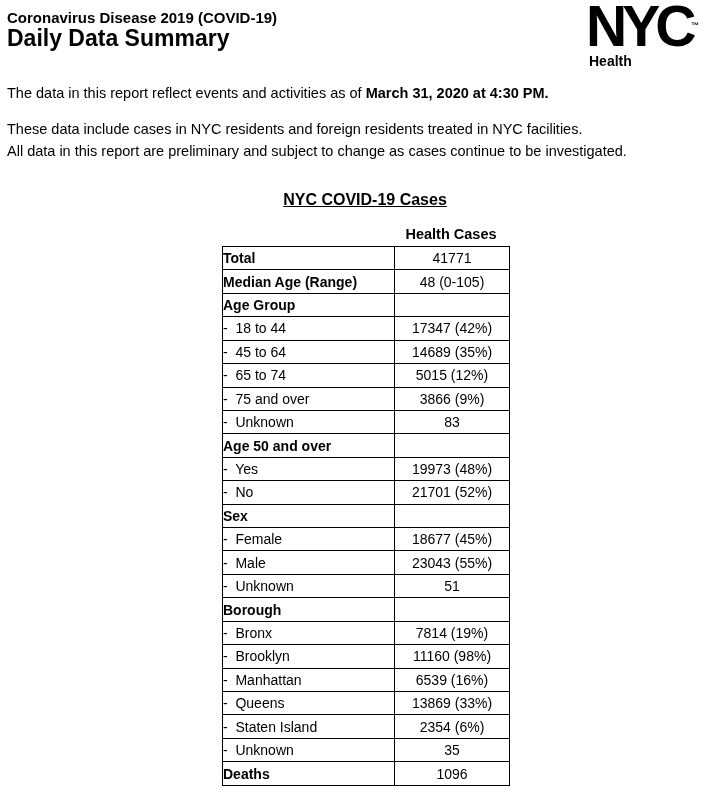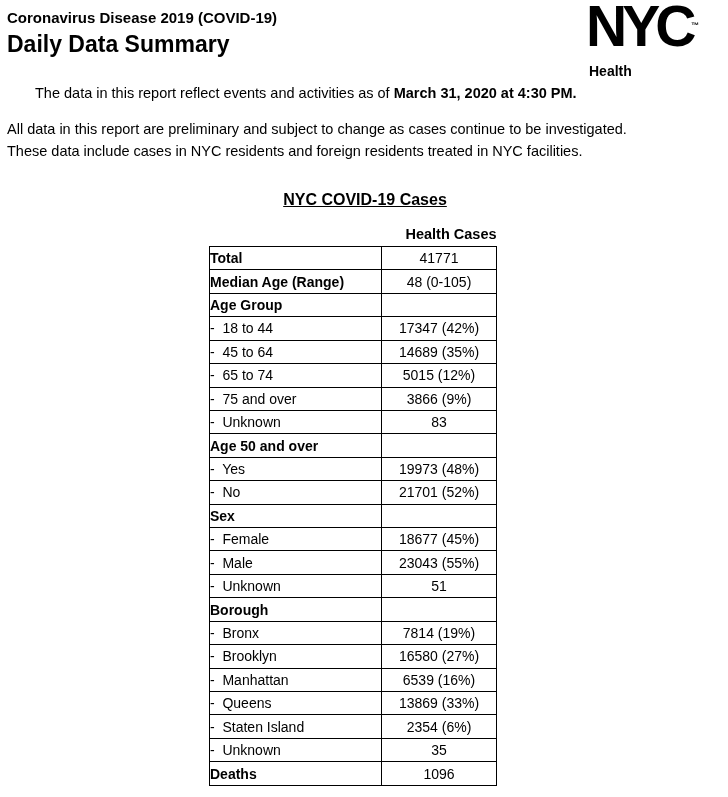--- a/index.html
+++ b/index.html
@@ -8,49 +8,49 @@
     width:728px; height:797px;
     position:relative;
     font-family:"Liberation Sans", sans-serif;
     color:#000;
     overflow:hidden;
   }
 
   
   .header-left { position:absolute; left:7px; top:9px; }
   .report-subtitle { font-size:15px; font-weight:bold; line-height:17px; }
-  .report-title { font-size:23px; font-weight:bold; line-height:25px; margin-top:6px; }
+  .report-title { font-size:23px; font-weight:bold; line-height:25px; }
 
   
   .logo { position:absolute; left:586px; top:0; width:115px; }
   .logo-nyc {
     font-size:57px; font-weight:bold; letter-spacing:-5px;
     line-height:52px; display:inline-block;
   }
   .logo-tm { font-size:8px; font-weight:bold; vertical-align:18px; letter-spacing:0; }
-  .logo-health { font-size:14px; font-weight:bold; letter-spacing:0; padding-left:3px; margin-top:11px; }
+  .logo-health { font-size:14px; font-weight:bold; letter-spacing:0; padding-left:3px; margin-top:1px; }
 
   
-  .p-asof { position:absolute; left:7px; top:85px; font-size:14.5px;margin-left:28px; }
+  .p-asof { position:absolute; left:7px; top:85px; font-size:14.5px; }
   .p-asof b { font-weight:bold; }
   .p-disclaimer { position:absolute; left:7px; top:118px; font-size:14.5px; line-height:22px; }
 
   
   .table-title {
     position:absolute; left:221px; top:191px; width:288px;
     text-align:center; font-size:16px; font-weight:bold;text-decoration:underline;
   }
   .col-header {
     position:absolute; left:394px; top:226px; width:114px;
     text-align:center; font-size:14.5px; font-weight:bold;
   }
 
   
   table.cases {
-    position:absolute; left:209px; top:246px;
+    position:absolute; left:222px; top:246px;
     width:287px; height:540px;
     border-collapse:collapse; table-layout:fixed;
   }
   table.cases td {
     border:1.5px solid #000;
     font-size:14px;
     vertical-align:middle;
     padding:0;
   }
   td.lbl { width:172px; text-align:left; padding-left:3px; white-space:pre; }
@@ -66,22 +66,22 @@
 </div>
 
 <div class="logo">
   <div><span class="logo-nyc">NYC</span><span class="logo-tm">™</span></div>
   <div class="logo-health">Health</div>
 </div>
 
 <div class="p-asof"><span>The data in this report reflect events and activities as of </span><b>March 31, 2020 at 4:30 PM.</b></div>
 
 <div class="p-disclaimer">
+  <div>These data include cases in NYC residents and foreign residents treated in NYC facilities.</div>
   <div>All data in this report are preliminary and subject to change as cases continue to be investigated.</div>
-  <div>These data include cases in NYC residents and foreign residents treated in NYC facilities.</div>
 </div>
 
 <div class="table-title">NYC COVID-19 Cases</div>
 <div class="col-header">Health Cases</div>
 
 <table class="cases">
   <tbody>
     <tr class="sec">
         <td class="lbl">Total</td>
         <td class="val">41771</td>
@@ -145,21 +145,21 @@
     <tr class="sec">
         <td class="lbl">Borough</td>
         <td class="val"></td>
       </tr>
     <tr>
         <td class="lbl">-  Bronx</td>
         <td class="val">7814 (19%)</td>
       </tr>
     <tr>
         <td class="lbl">-  Brooklyn</td>
-        <td class="val">16580 (27%)</td>
+        <td class="val">11160 (98%)</td>
       </tr>
     <tr>
         <td class="lbl">-  Manhattan</td>
         <td class="val">6539 (16%)</td>
       </tr>
     <tr>
         <td class="lbl">-  Queens</td>
         <td class="val">13869 (33%)</td>
       </tr>
     <tr>

